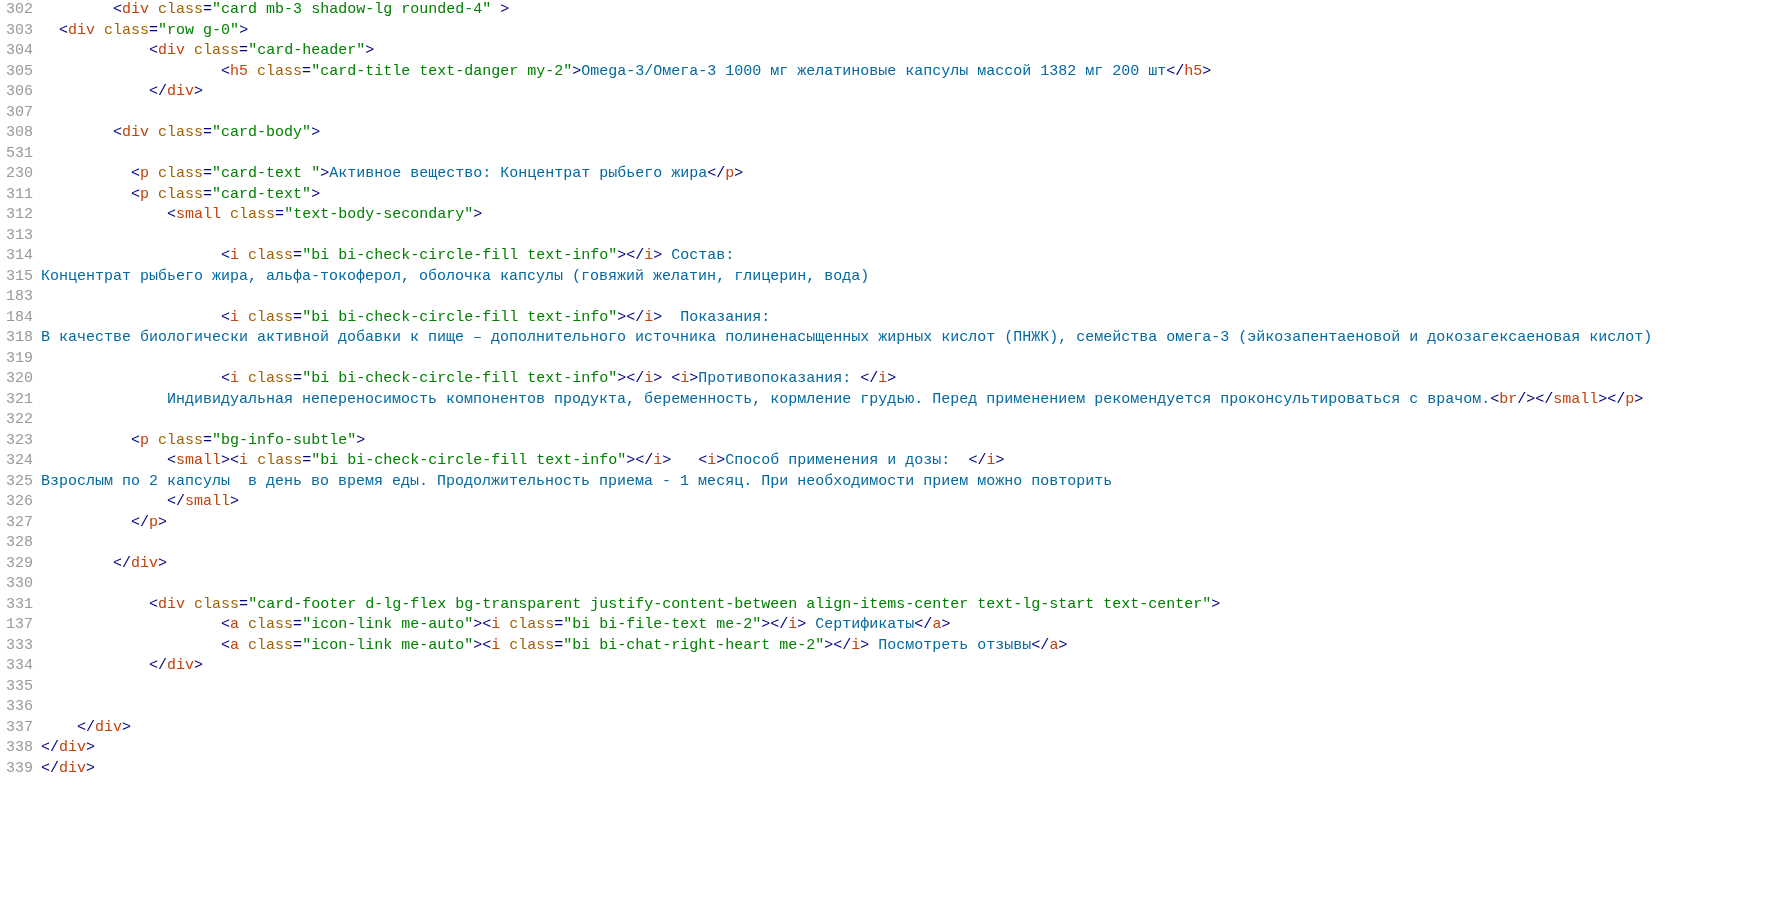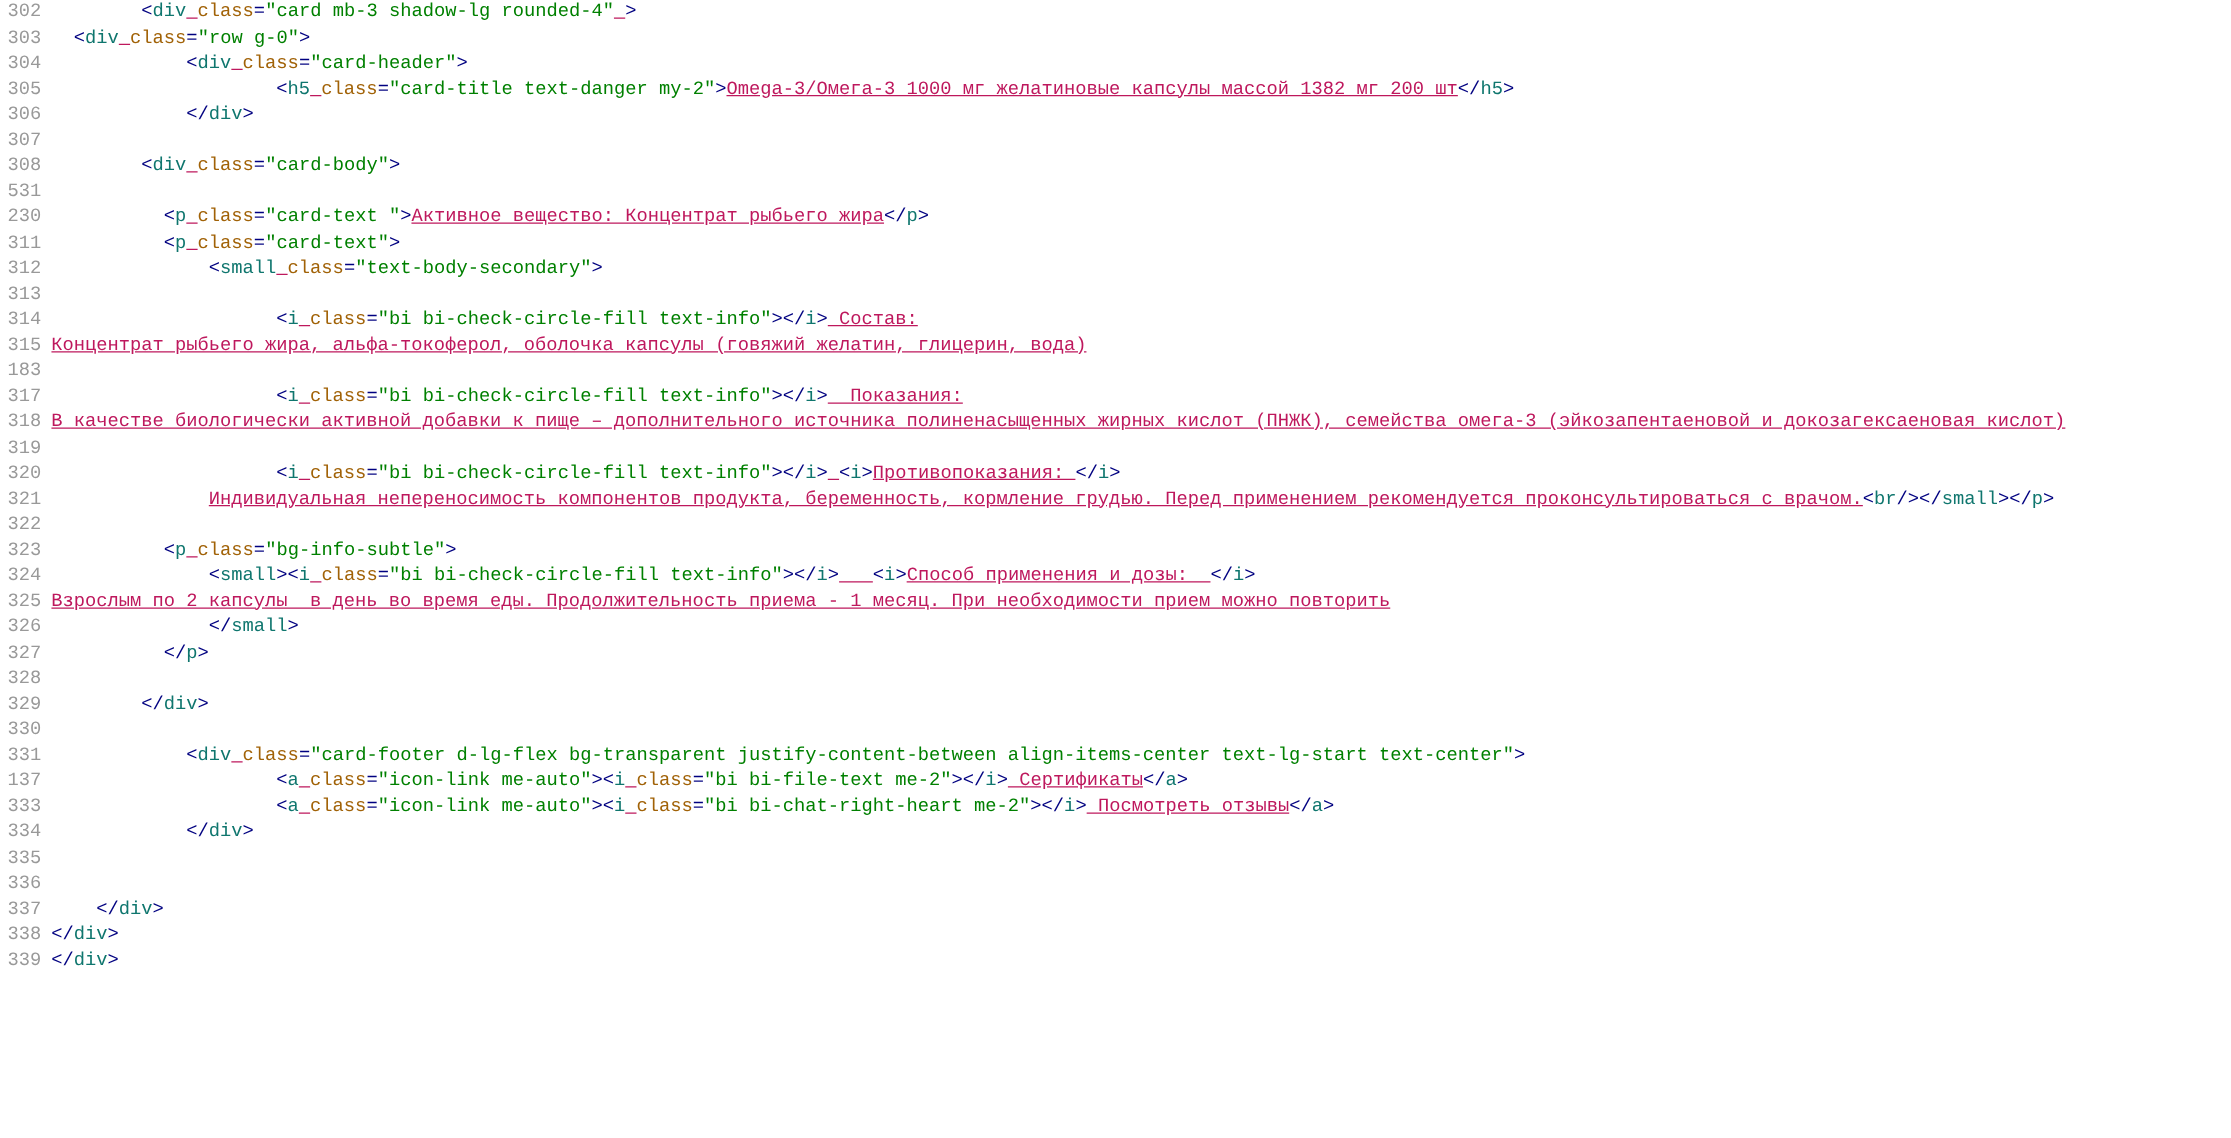--- a/index.html
+++ b/index.html
@@ -22,45 +22,45 @@
 }
 .code {
   flex: 1;
   white-space: pre;
   overflow-x: auto;
 }
 .code-line {
   height: 20.5px;
 }
 .p { color: #000080; }  
-.t { color: #0f766e; }  
+.t { color: #c2410c; }  
 .a { color: #a16207; }  
 .s { color: #008000; }  
-.x { color: #be185d; text-decoration: underline; } 
+.x { color: #0369a1; } 
 </style>
 </head>
 <body>
 
 <div class="gutter" id="gutter">
     <div>302</div>
     <div>303</div>
     <div>304</div>
     <div>305</div>
     <div>306</div>
     <div>307</div>
     <div>308</div>
     <div>531</div>
     <div>230</div>
     <div>311</div>
     <div>312</div>
     <div>313</div>
     <div>314</div>
     <div>315</div>
     <div>183</div>
-    <div>317</div>
+    <div>184</div>
     <div>318</div>
     <div>319</div>
     <div>320</div>
     <div>321</div>
     <div>322</div>
     <div>323</div>
     <div>324</div>
     <div>325</div>
     <div>326</div>
     <div>327</div>

